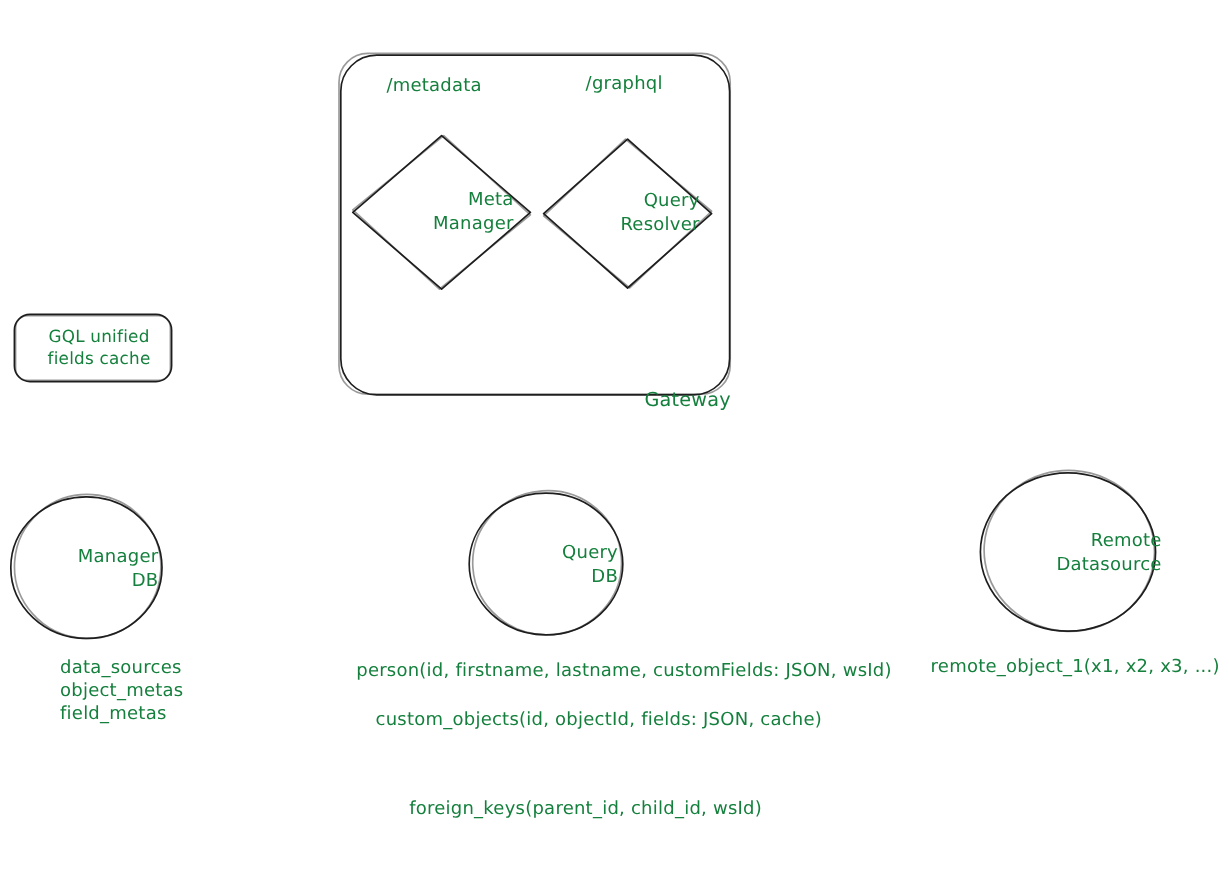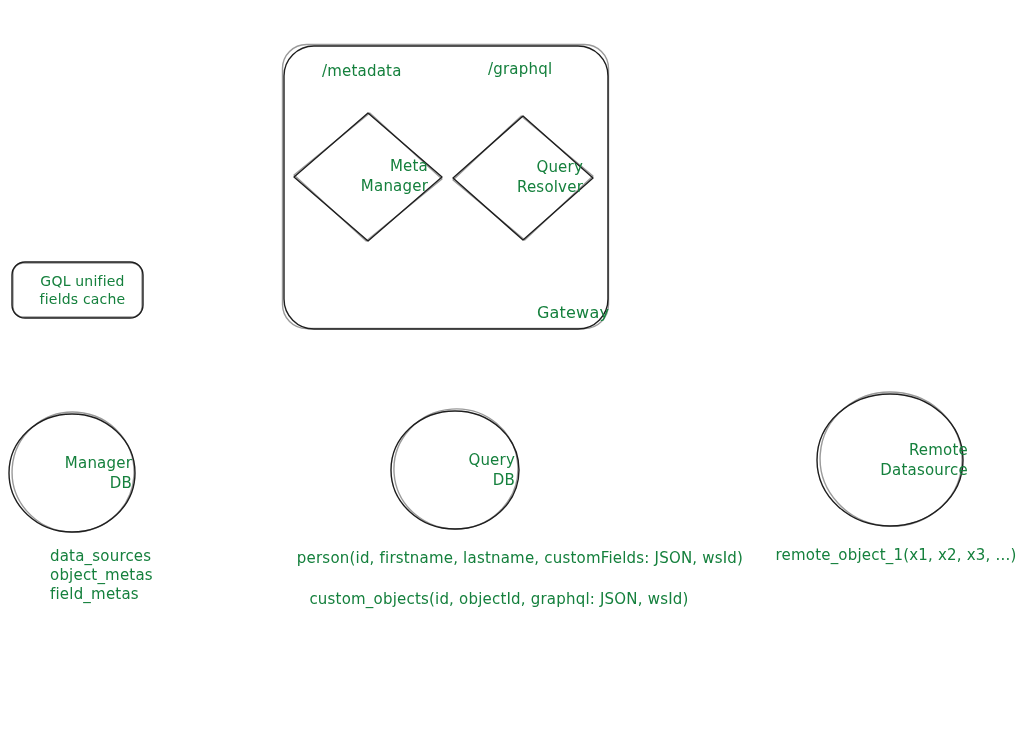--- a/index.html
+++ b/index.html
@@ -26,21 +26,21 @@
     color: #15803d;
     font-size: 15px;
     line-height: 19px;
     white-space: nowrap;
     letter-spacing: 0.2px;
   }
   .center { text-align: center; }
 
   .node-label { line-height: 20px; text-align: right; }
 
-  .gateway-tag { font-size: 16px; }
+  .gateway-tag { font-size: 16px; margin-top: 20px; }
 
   .cache-label { font-size: 14px; line-height: 18px; }
 
   .table-list div { line-height: 19px; }
 </style>
 </head>
 <body>
 
 <div class="canvas">
 
@@ -120,17 +120,18 @@
     <div>Datasource</div>
   </div>
 
   <div class="label table-list" style="left:14px; top:547px;margin-left:36px;">
     <div>data_sources</div>
     <div>object_metas</div>
     <div>field_metas</div>
   </div>
 
   <div class="label center" style="left:280px; top:549px; width:480px;">person(id, firstname, lastname, customFields: JSON, wsId)</div>
-  <div class="label center" style="left:259px; top:590px; width:480px;">custom_objects(id, objectId, graphql: JSON, wsId)</div>
+  <div class="label center" style="left:259px; top:590px; width:480px;">custom_objects(id, objectId, fields: JSON, cache)</div>
+  <div class="label center" style="left:248px; top:664px; width:480px;">foreign_keys(parent_id, child_id, wsId)</div>
 
   <div class="label center" style="left:736px; top:546px; width:320px;">remote_object_1(x1, x2, x3, ...)</div>
 
 </div>
 
 </body></html>

